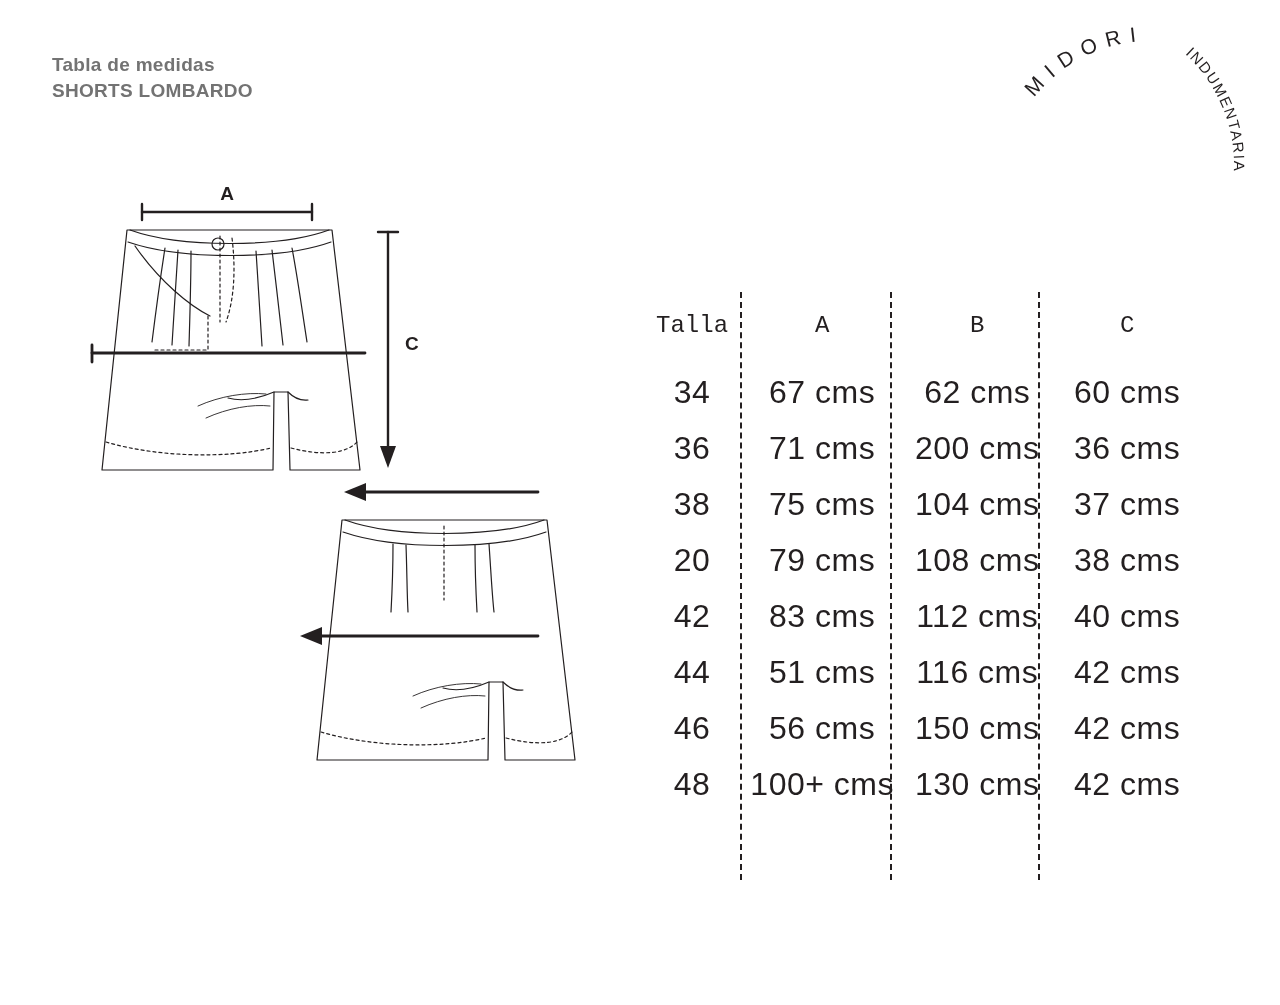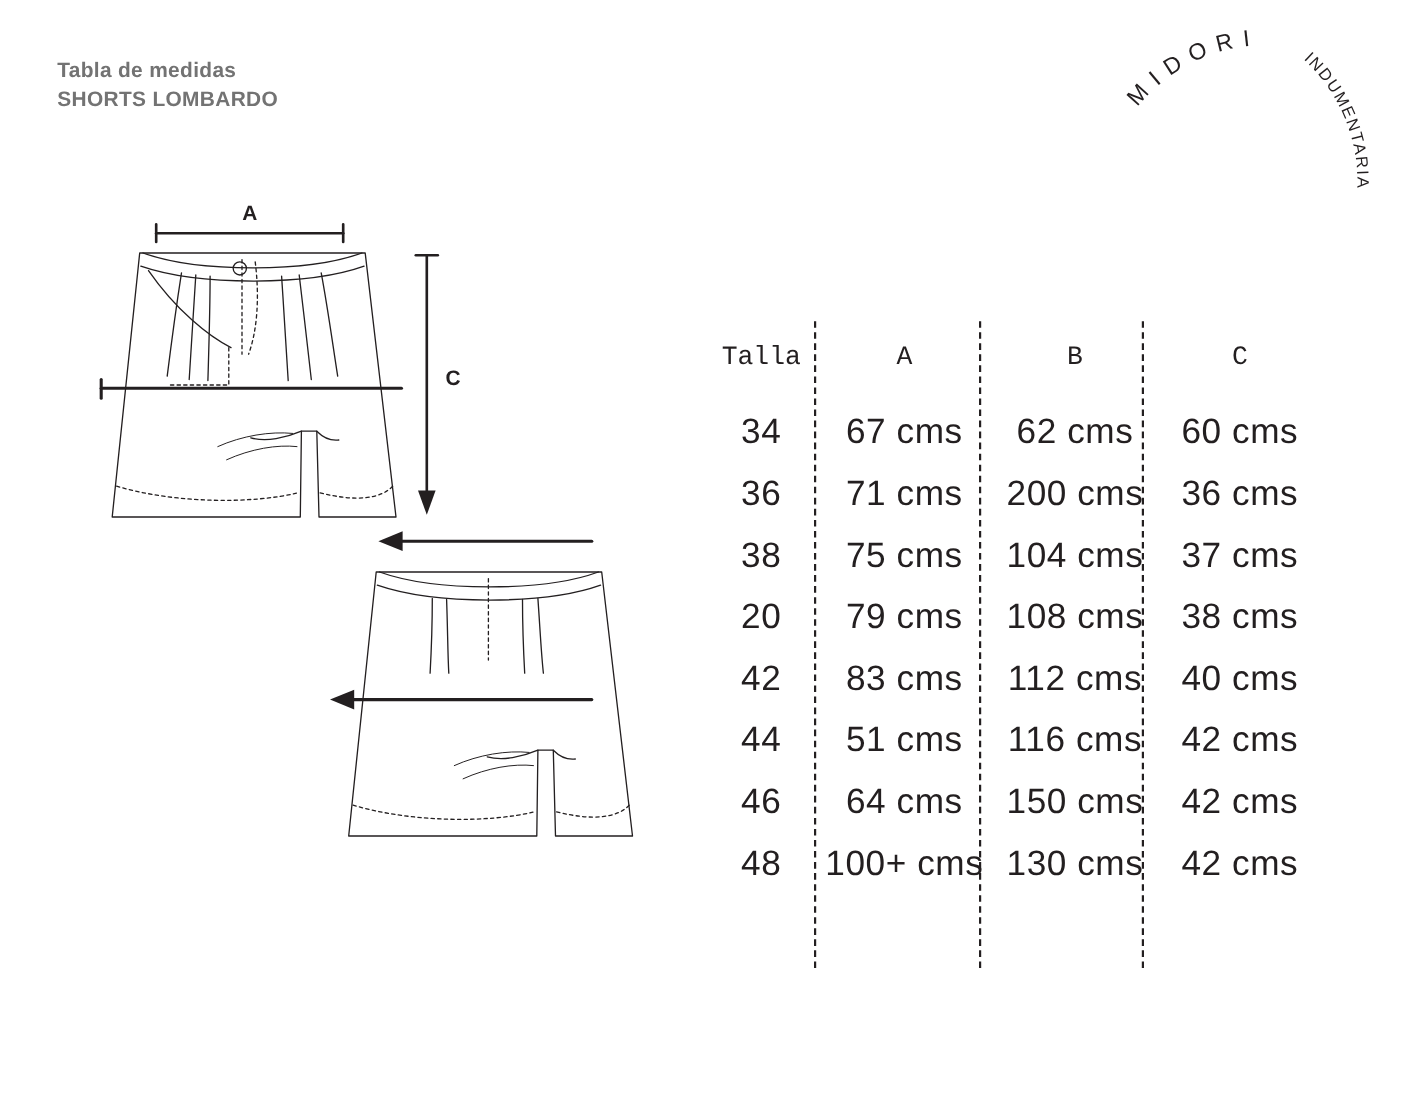--- a/index.html
+++ b/index.html
@@ -280,21 +280,21 @@
         <td class="cell-num">40 cms</td>
       </tr>
       <tr>
         <td class="cell-num">44</td>
         <td class="cell-num">51 cms</td>
         <td class="cell-num">116 cms</td>
         <td class="cell-num">42 cms</td>
       </tr>
       <tr>
         <td class="cell-num">46</td>
-        <td class="cell-num">64 cms</td>
+        <td class="cell-num">56 cms</td>
         <td class="cell-num">150 cms</td>
         <td class="cell-num">42 cms</td>
       </tr>
       <tr>
         <td class="cell-num">48</td>
         <td class="cell-num">100+ cms</td>
         <td class="cell-num">130 cms</td>
         <td class="cell-num">42 cms</td>
       </tr>
     </tbody>

